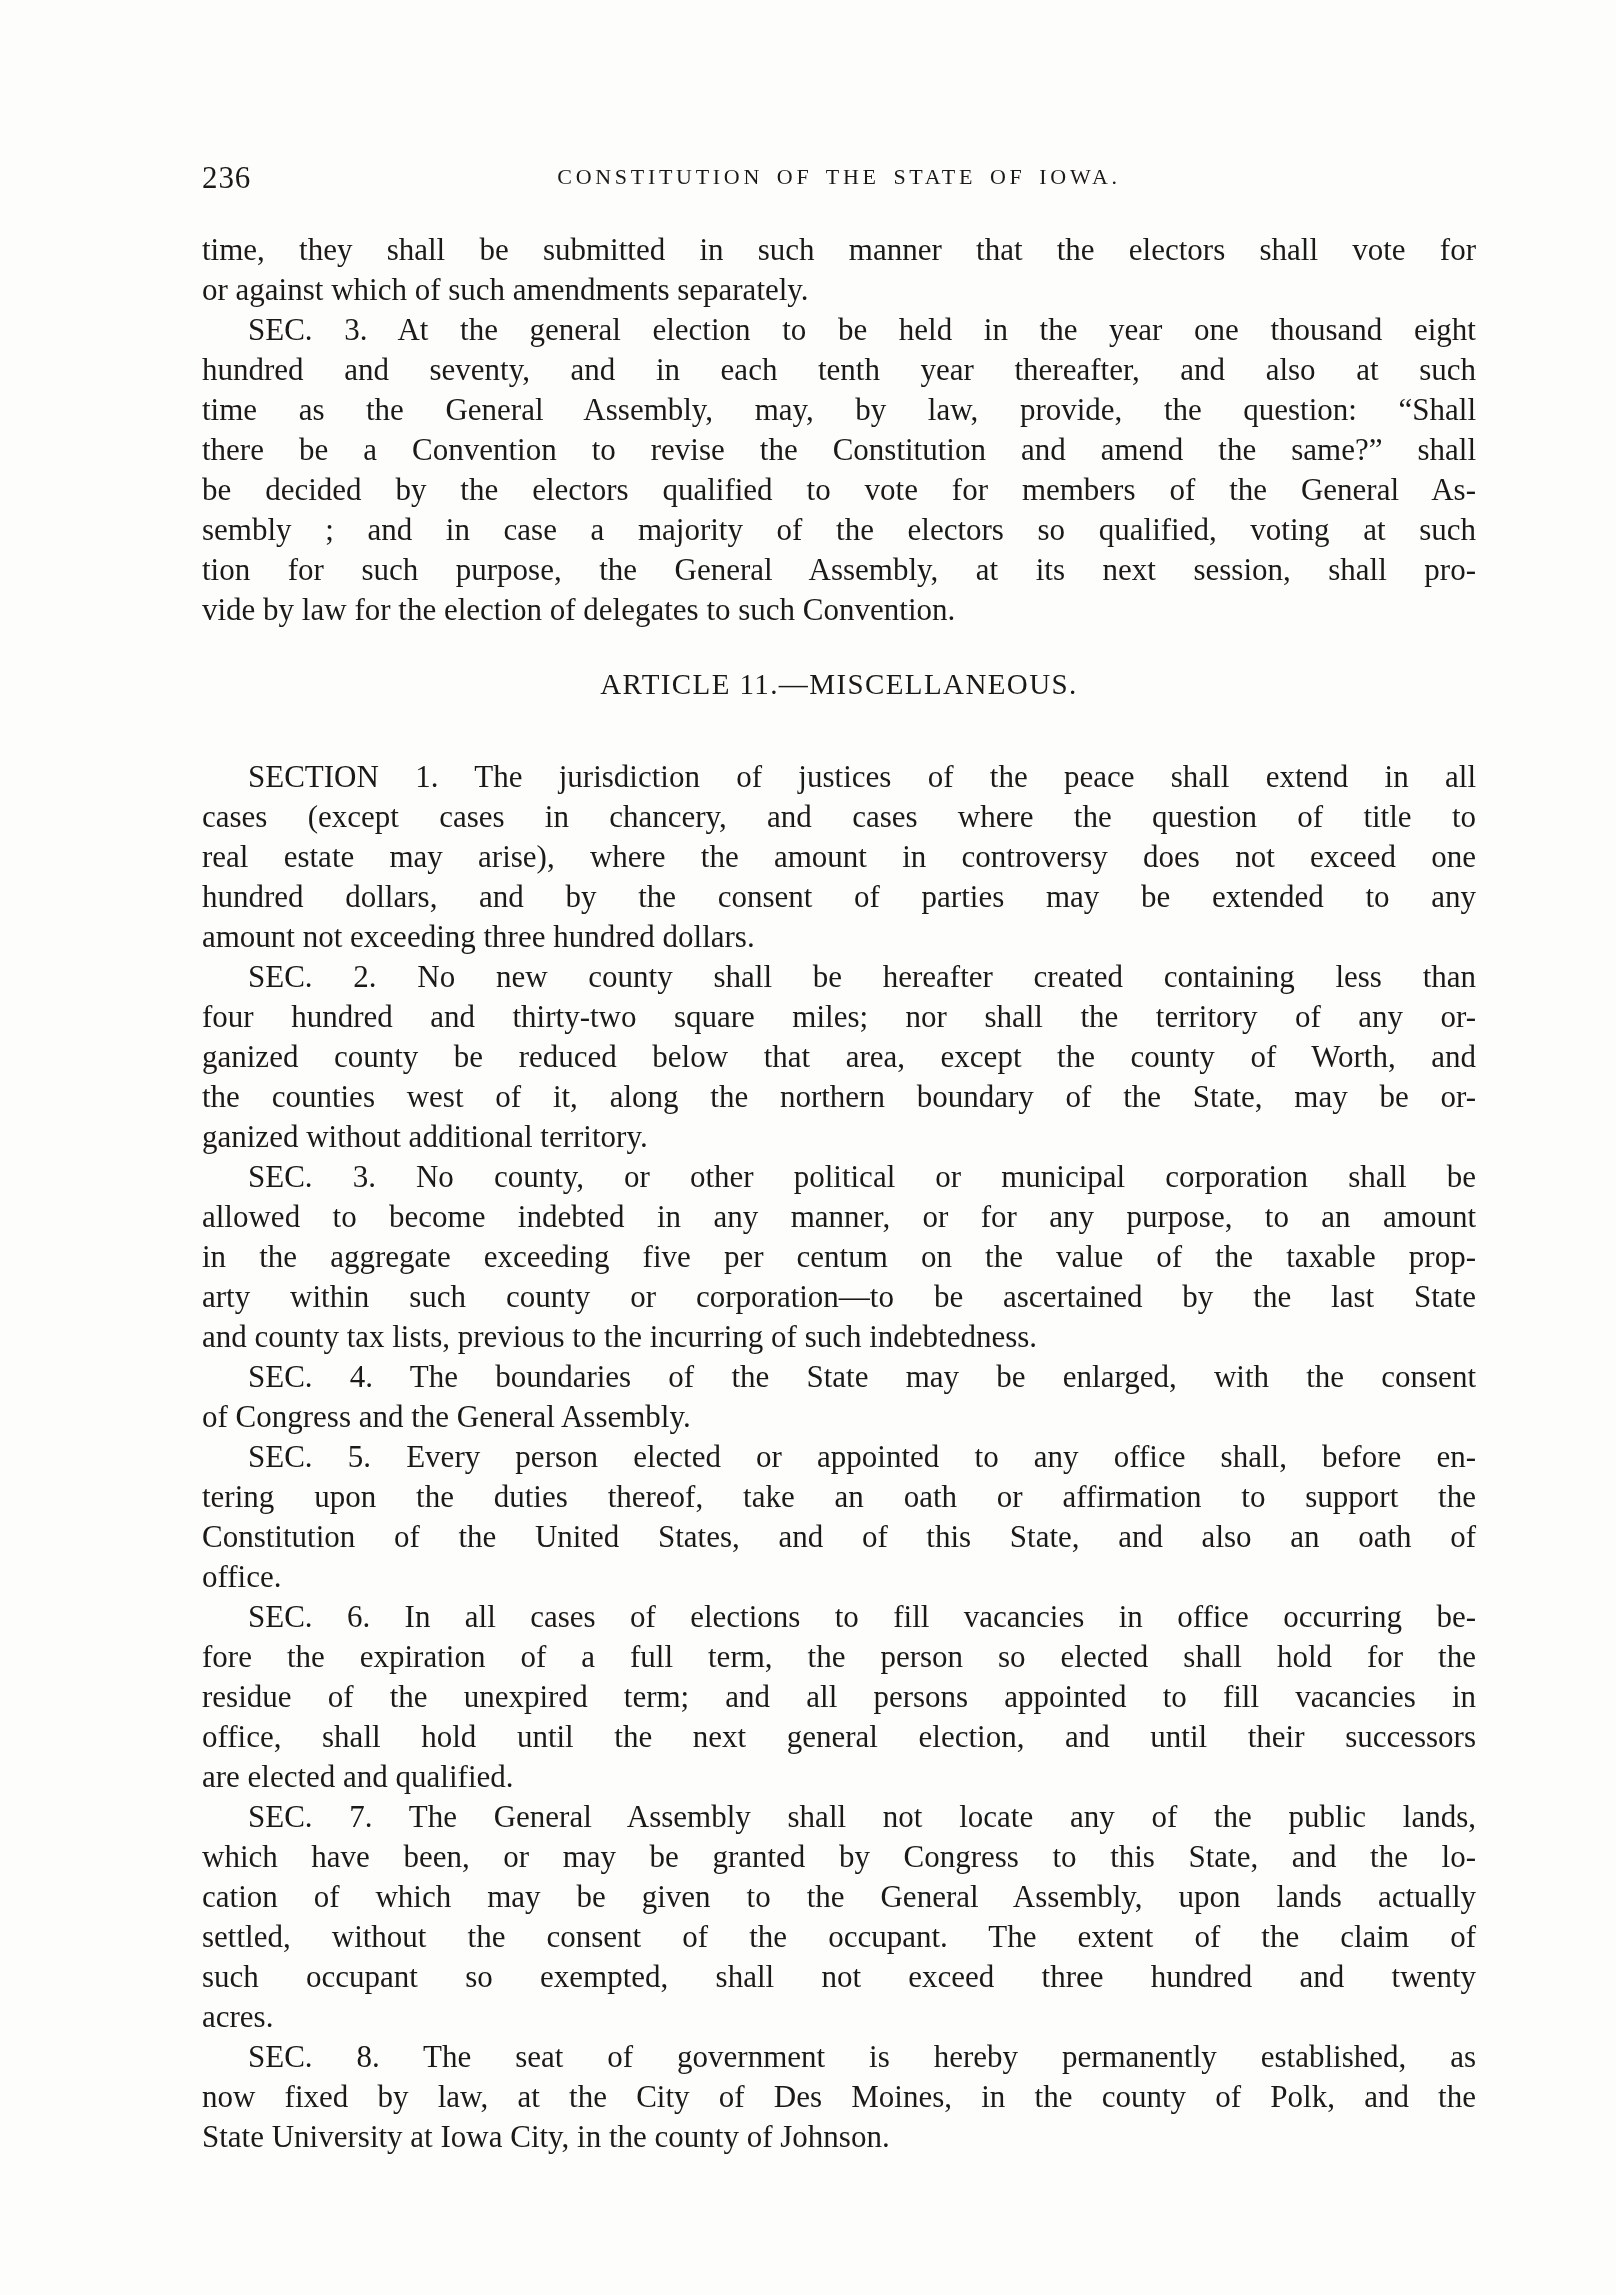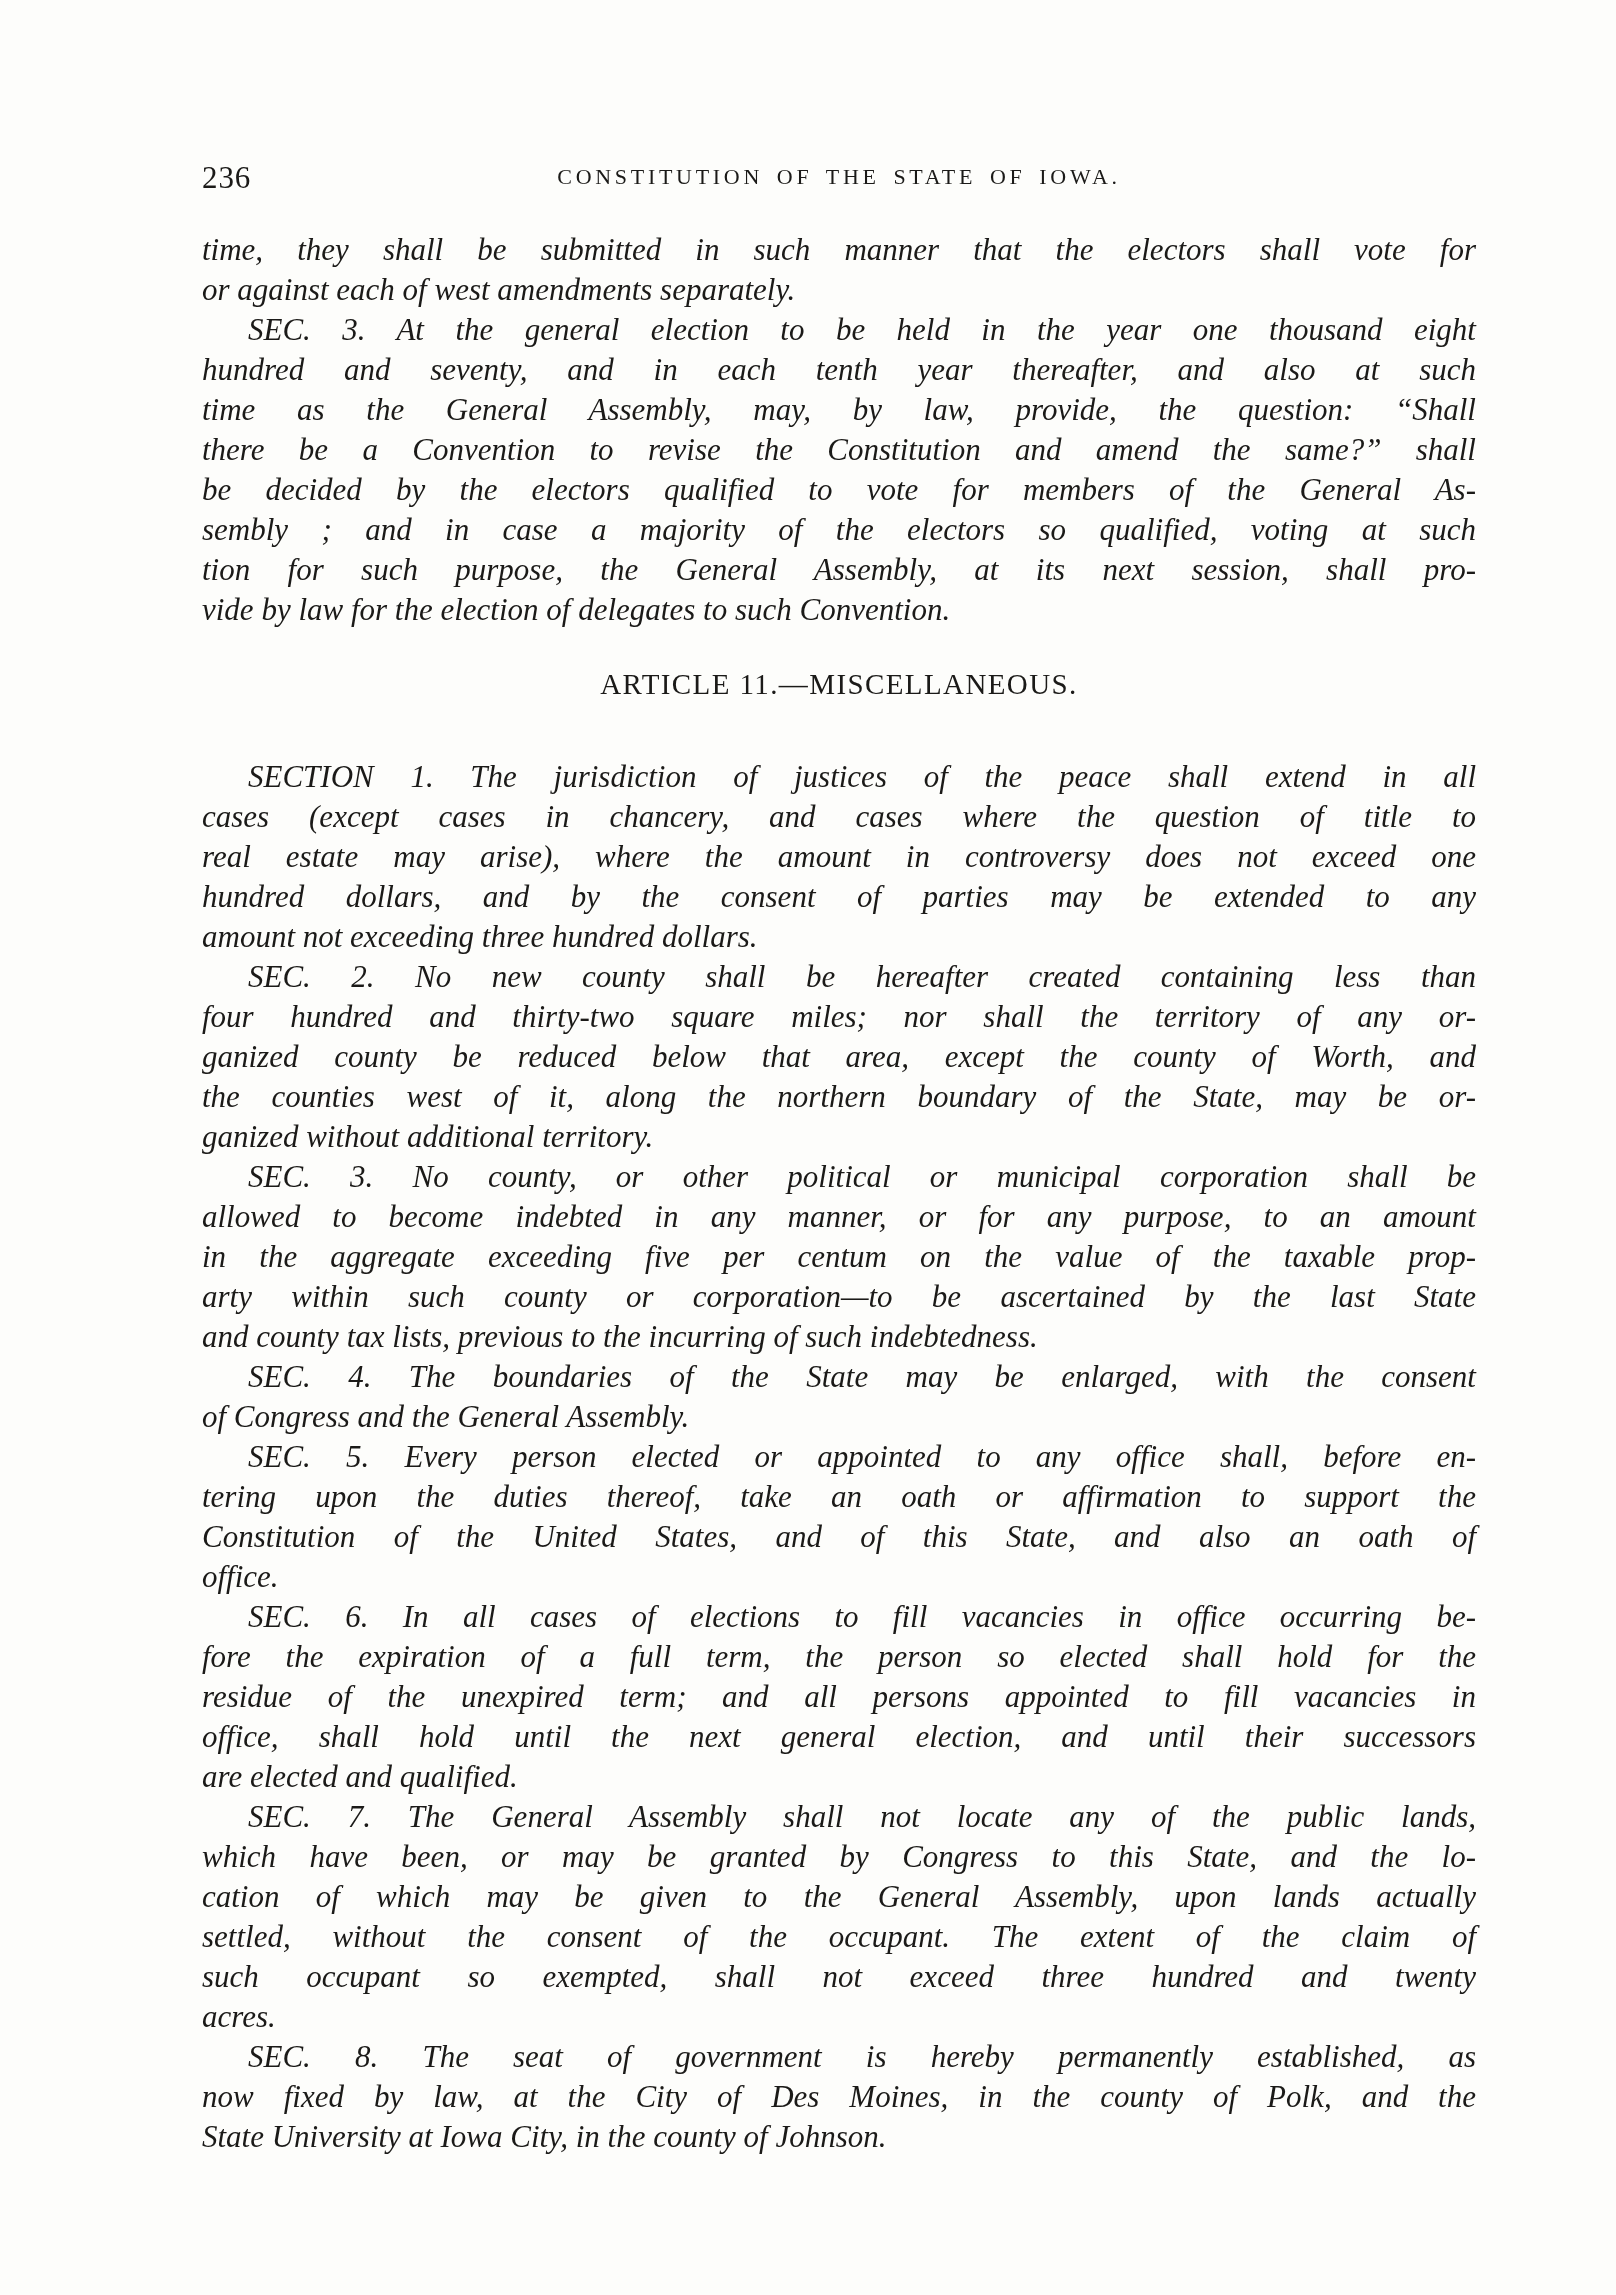--- a/index.html
+++ b/index.html
@@ -46,21 +46,20 @@
     top: 230px;
     left: 202px;
     width: 1274px;
     font-size: 31px;
     line-height: 40px;
   }
   .para { margin: 0; }
   .line {
     text-align: justify;
     text-align-last: justify;
-    font-style: italic;
   }
   .line.first { text-indent: 46px; }
   .line.last { text-align-last: left; }
   .article-heading {
     text-align: center;
     font-size: 29px;
     letter-spacing: 1.4px;
     margin: 34px 0 53px 0;
   }
 </style>
@@ -71,21 +70,21 @@
 
   <div class="head-row">
     <span class="page-number">236</span>
     <span class="running-header">CONSTITUTION OF THE STATE OF IOWA.</span>
   </div>
 
   <div class="body-text">
 
     <div class="para">
       <div class="line">time, they shall be submitted in such manner that the electors shall vote for</div>
-      <div class="line last">or against each of west amendments separately.</div>
+      <div class="line last">or against which of such amendments separately.</div>
     </div>
 
     <div class="para">
       <div class="line first">SEC. 3. At the general election to be held in the year one thousand eight</div>
       <div class="line">hundred and seventy, and in each tenth year thereafter, and also at such</div>
       <div class="line">time as the General Assembly, may, by law, provide, the question: “Shall</div>
       <div class="line">there be a Convention to revise the Constitution and amend the same?” shall</div>
       <div class="line">be decided by the electors qualified to vote for members of the General As-</div>
       <div class="line">sembly ; and in case a majority of the electors so qualified, voting at such</div>
       <div class="line">tion for such purpose, the General Assembly, at its next session, shall pro-</div>

